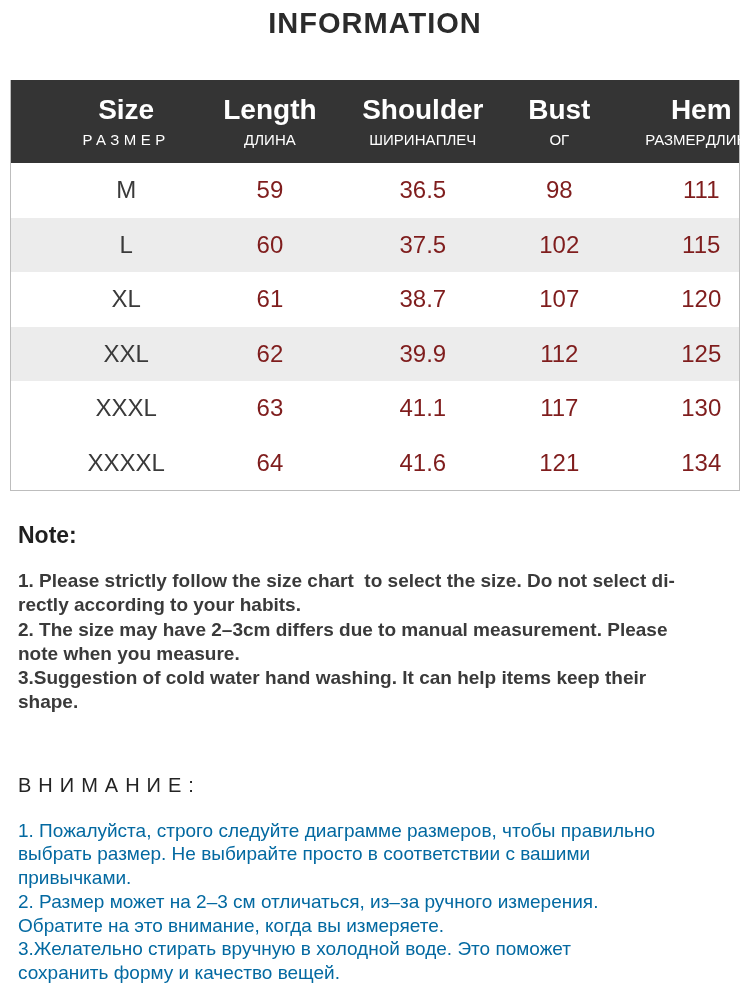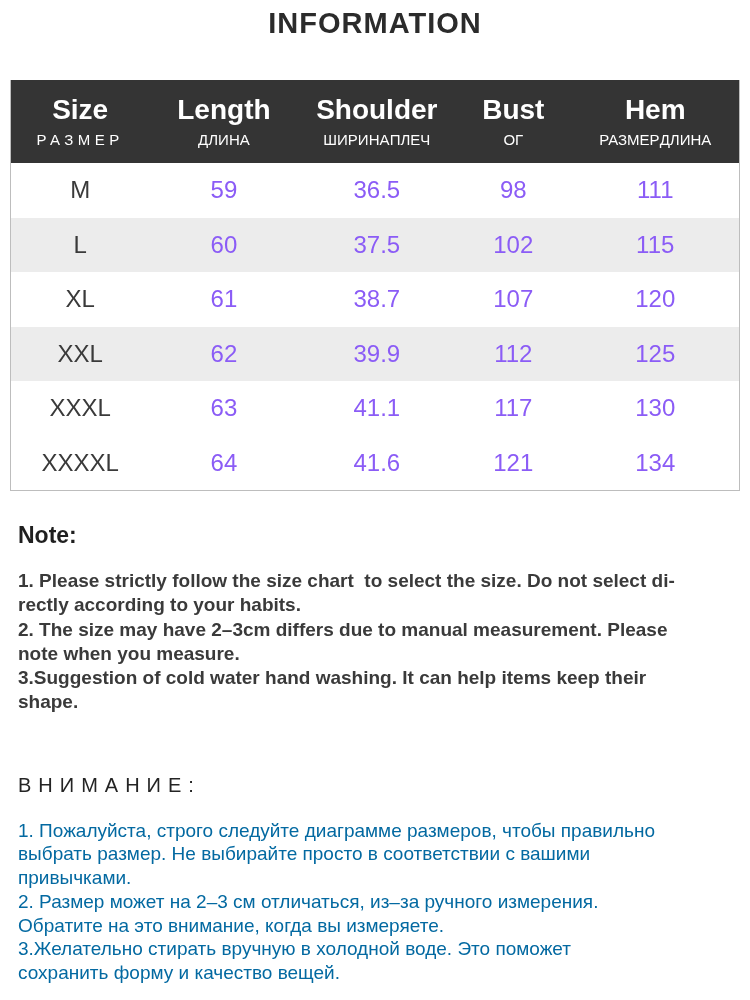--- a/index.html
+++ b/index.html
@@ -48,39 +48,39 @@
   }
   .th .ru {
     margin-top: 6px;
     font-size: 15px;
     font-weight: normal;
     word-spacing: -4px;
     line-height: 17px;
   }
   .th.c0 .ru { letter-spacing: 4.5px; word-spacing: 0; }
 
-  .c0 { flex: 0 0 19%; }
+  .c0 { flex: 0 0 19%; margin-left: 46px; }
   .c1 { flex: 0 0 20.5%; }
   .c2 { flex: 0 0 21.5%; }
   .c3 { flex: 0 0 16%; }
   .c4 { flex: 0 0 23%; }
 
   .tr {
     display: flex;
     height: 54.5px;
     align-items: center;
     background: #ffffff;
   }
   .tr.shaded { background: #ececec; }
   .td {
     text-align: center;
     font-size: 24px;
   }
   .td.size-cell { color: #3a3a3a; }
-  .td.num-cell  { color: #8b5cf6; }
+  .td.num-cell  { color: #7f1d1d; }
 
   
   .note { margin: 30px 18px 0 18px; font-weight: bold; }
   .note-heading {
     font-size: 23px;
     color: #1f1f1f;
     line-height: 28px;
   }
   .note-body { margin-top: 20px; }
   .note-body .line {

